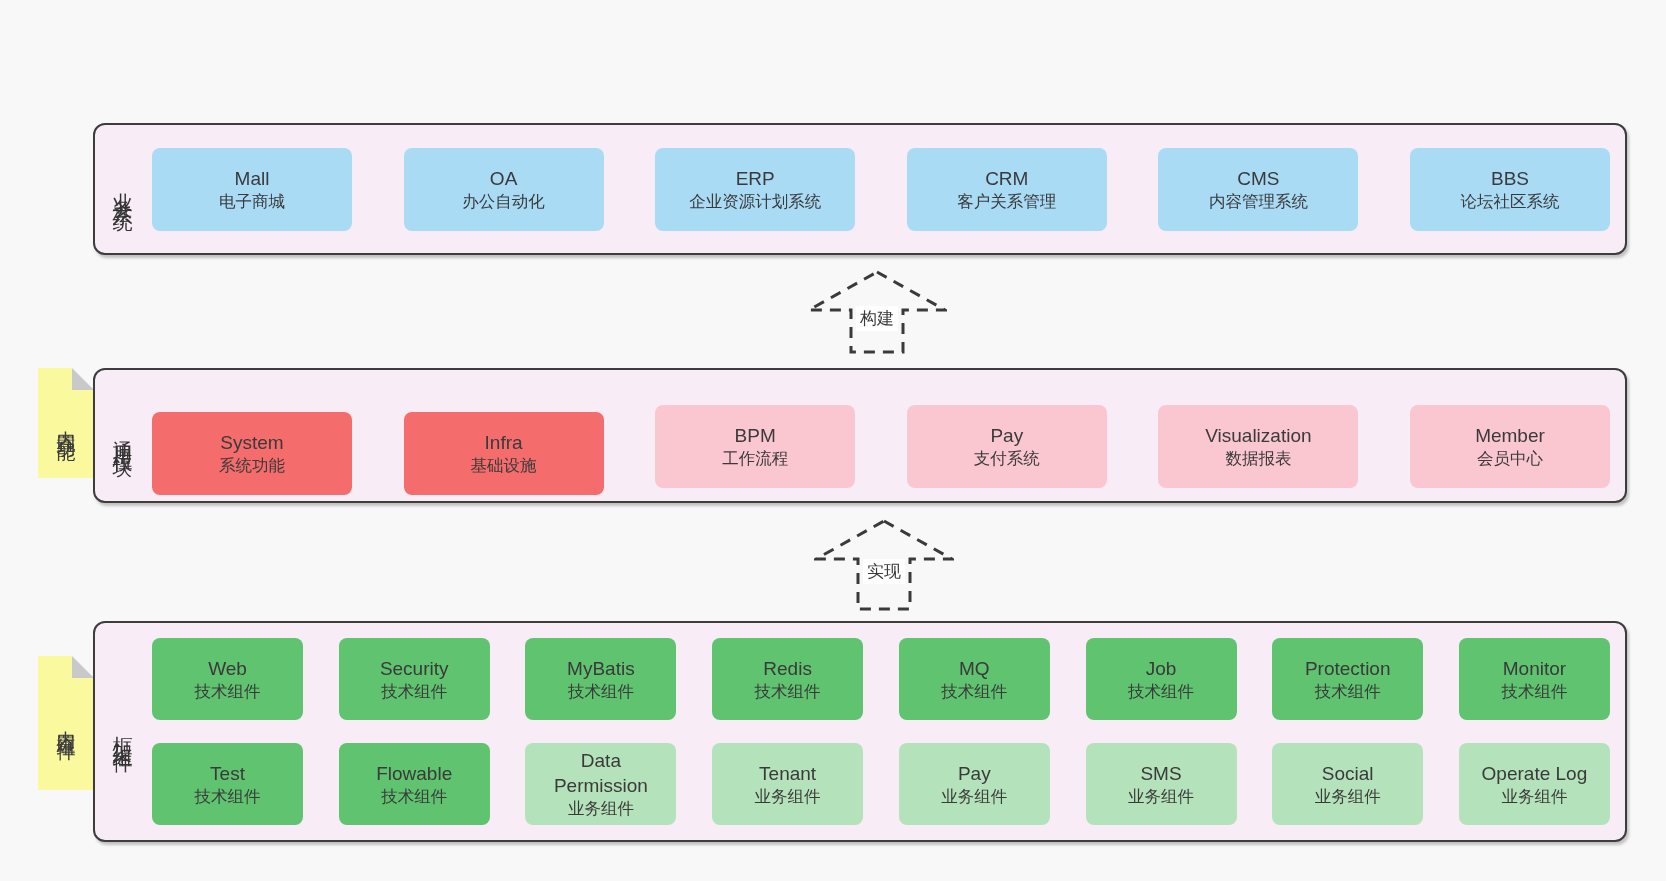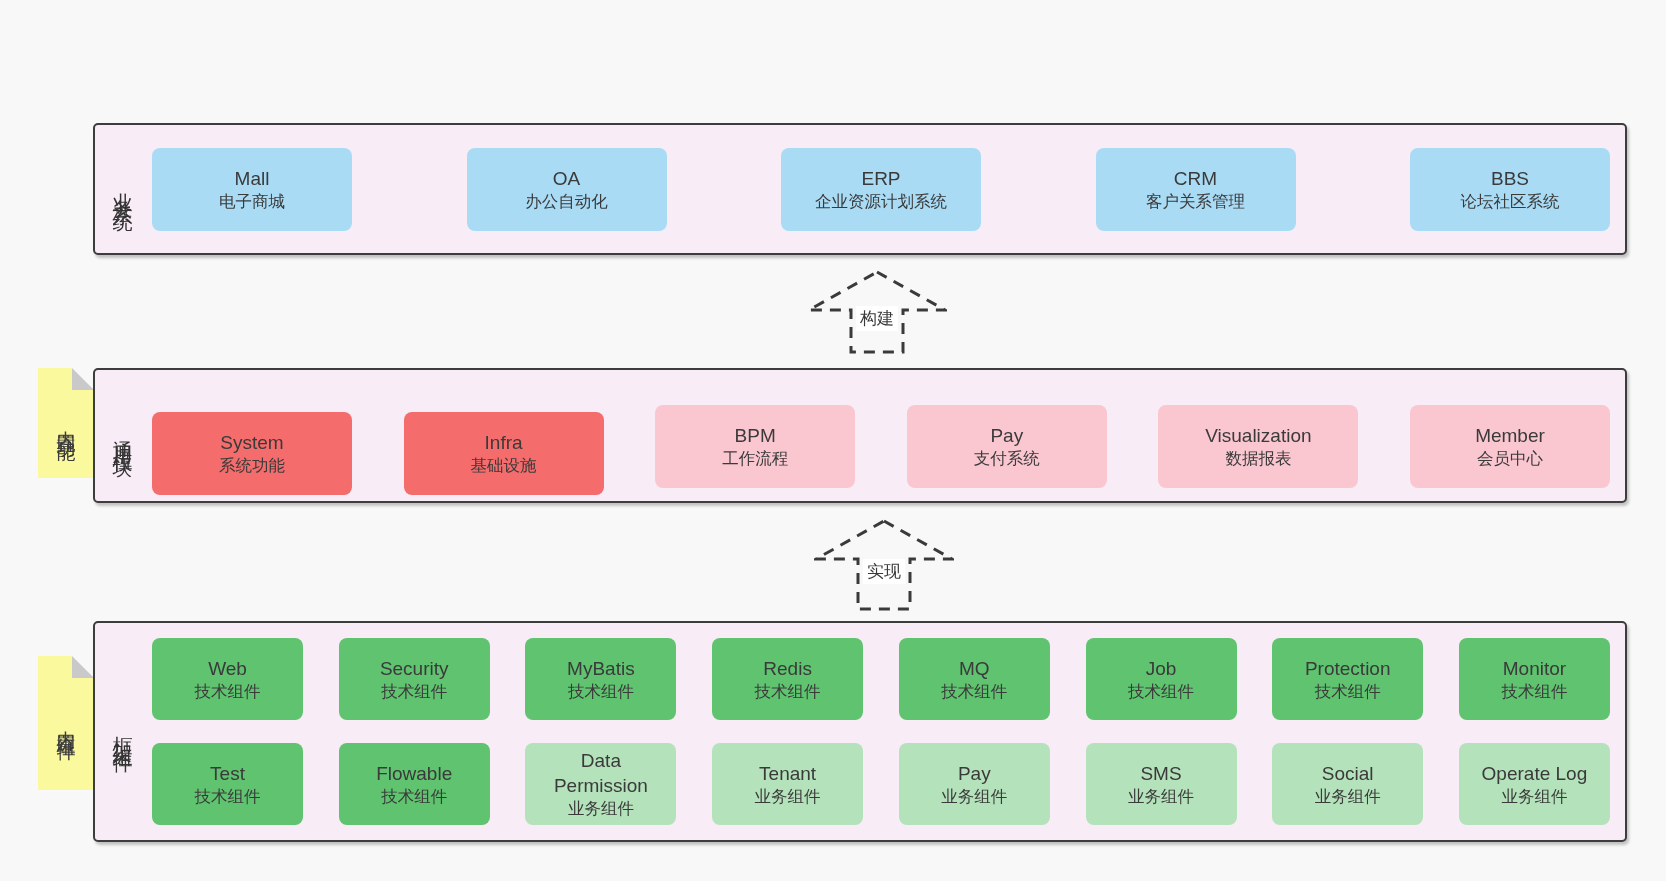--- a/index.html
+++ b/index.html
@@ -12,21 +12,21 @@
     position:relative;
     width:1666px;height:881px;
     background:#f8f8f8;
     overflow:hidden;
   }
   
   .panel{
     position:absolute;left:93px;width:1534px;
     background:#f8edf6;
     border:2px solid #3d3d3d;
-    border-radius:5px;
+    border-radius:12px;
     box-shadow:2px 3px 3px rgba(0,0,0,.22);
     display:flex;
     box-sizing:border-box;
   }
   #panel-business{top:123px;height:132px;}
   #panel-modules{top:368px;height:135px;}
   #panel-components{top:621px;height:221px;}
   .panel-label-col{
     width:57px;flex:0 0 57px;
     display:flex;align-items:center;justify-content:center;
@@ -113,20 +113,24 @@
         </div>
         <div class="box box6 v-blue">
           <span class="en">ERP</span>
           <span class="zh">企业资源计划系统</span>
         </div>
         <div class="box box6 v-blue">
           <span class="en">CRM</span>
           <span class="zh">客户关系管理</span>
         </div>
         <div class="box box6 v-blue">
+          <span class="en">CMS</span>
+          <span class="zh">内容管理系统</span>
+        </div>
+        <div class="box box6 v-blue">
           <span class="en">BBS</span>
           <span class="zh">论坛社区系统</span>
         </div>
       </div>
     </div>
   </div>
 
   <div class="arrow" id="arrow-build">
     <svg width="140" height="84" viewBox="0 0 140 84">
       <polygon points="70,2 138,40 96,40 96,82 44,82 44,40 2,40" fill="none" stroke="#3a3a3a" stroke-width="3" stroke-dasharray="11 8"></polygon>

